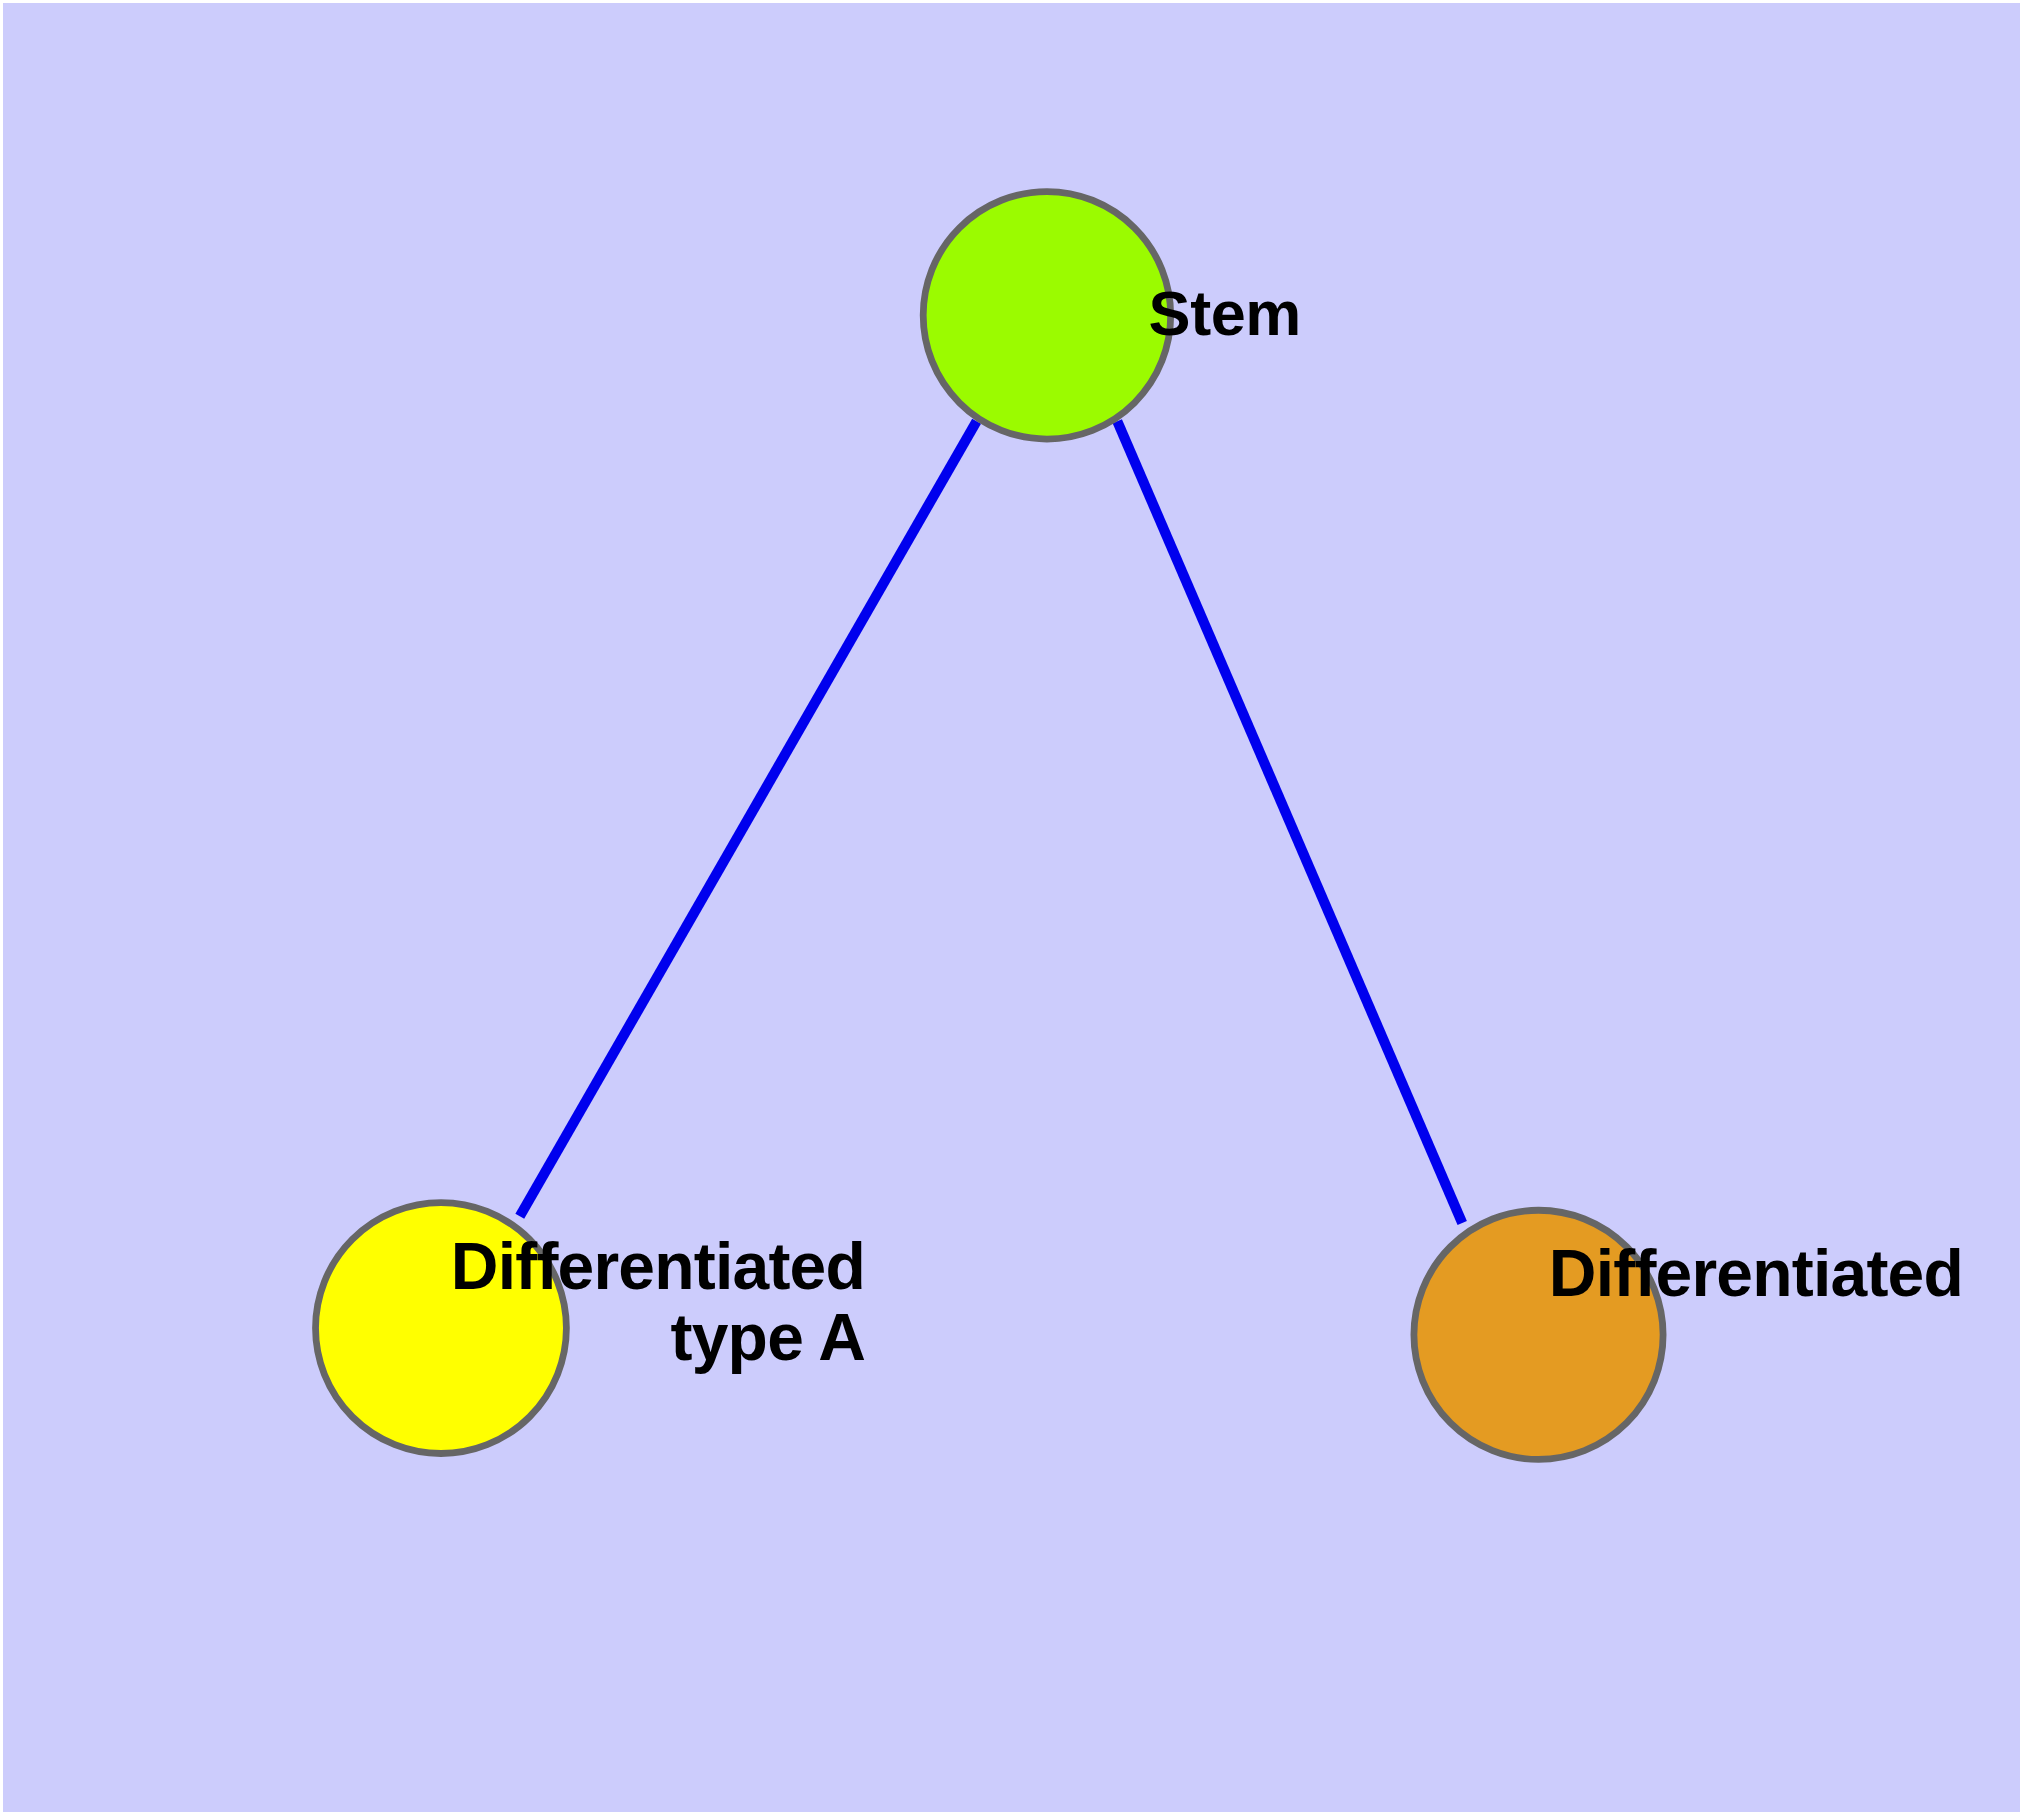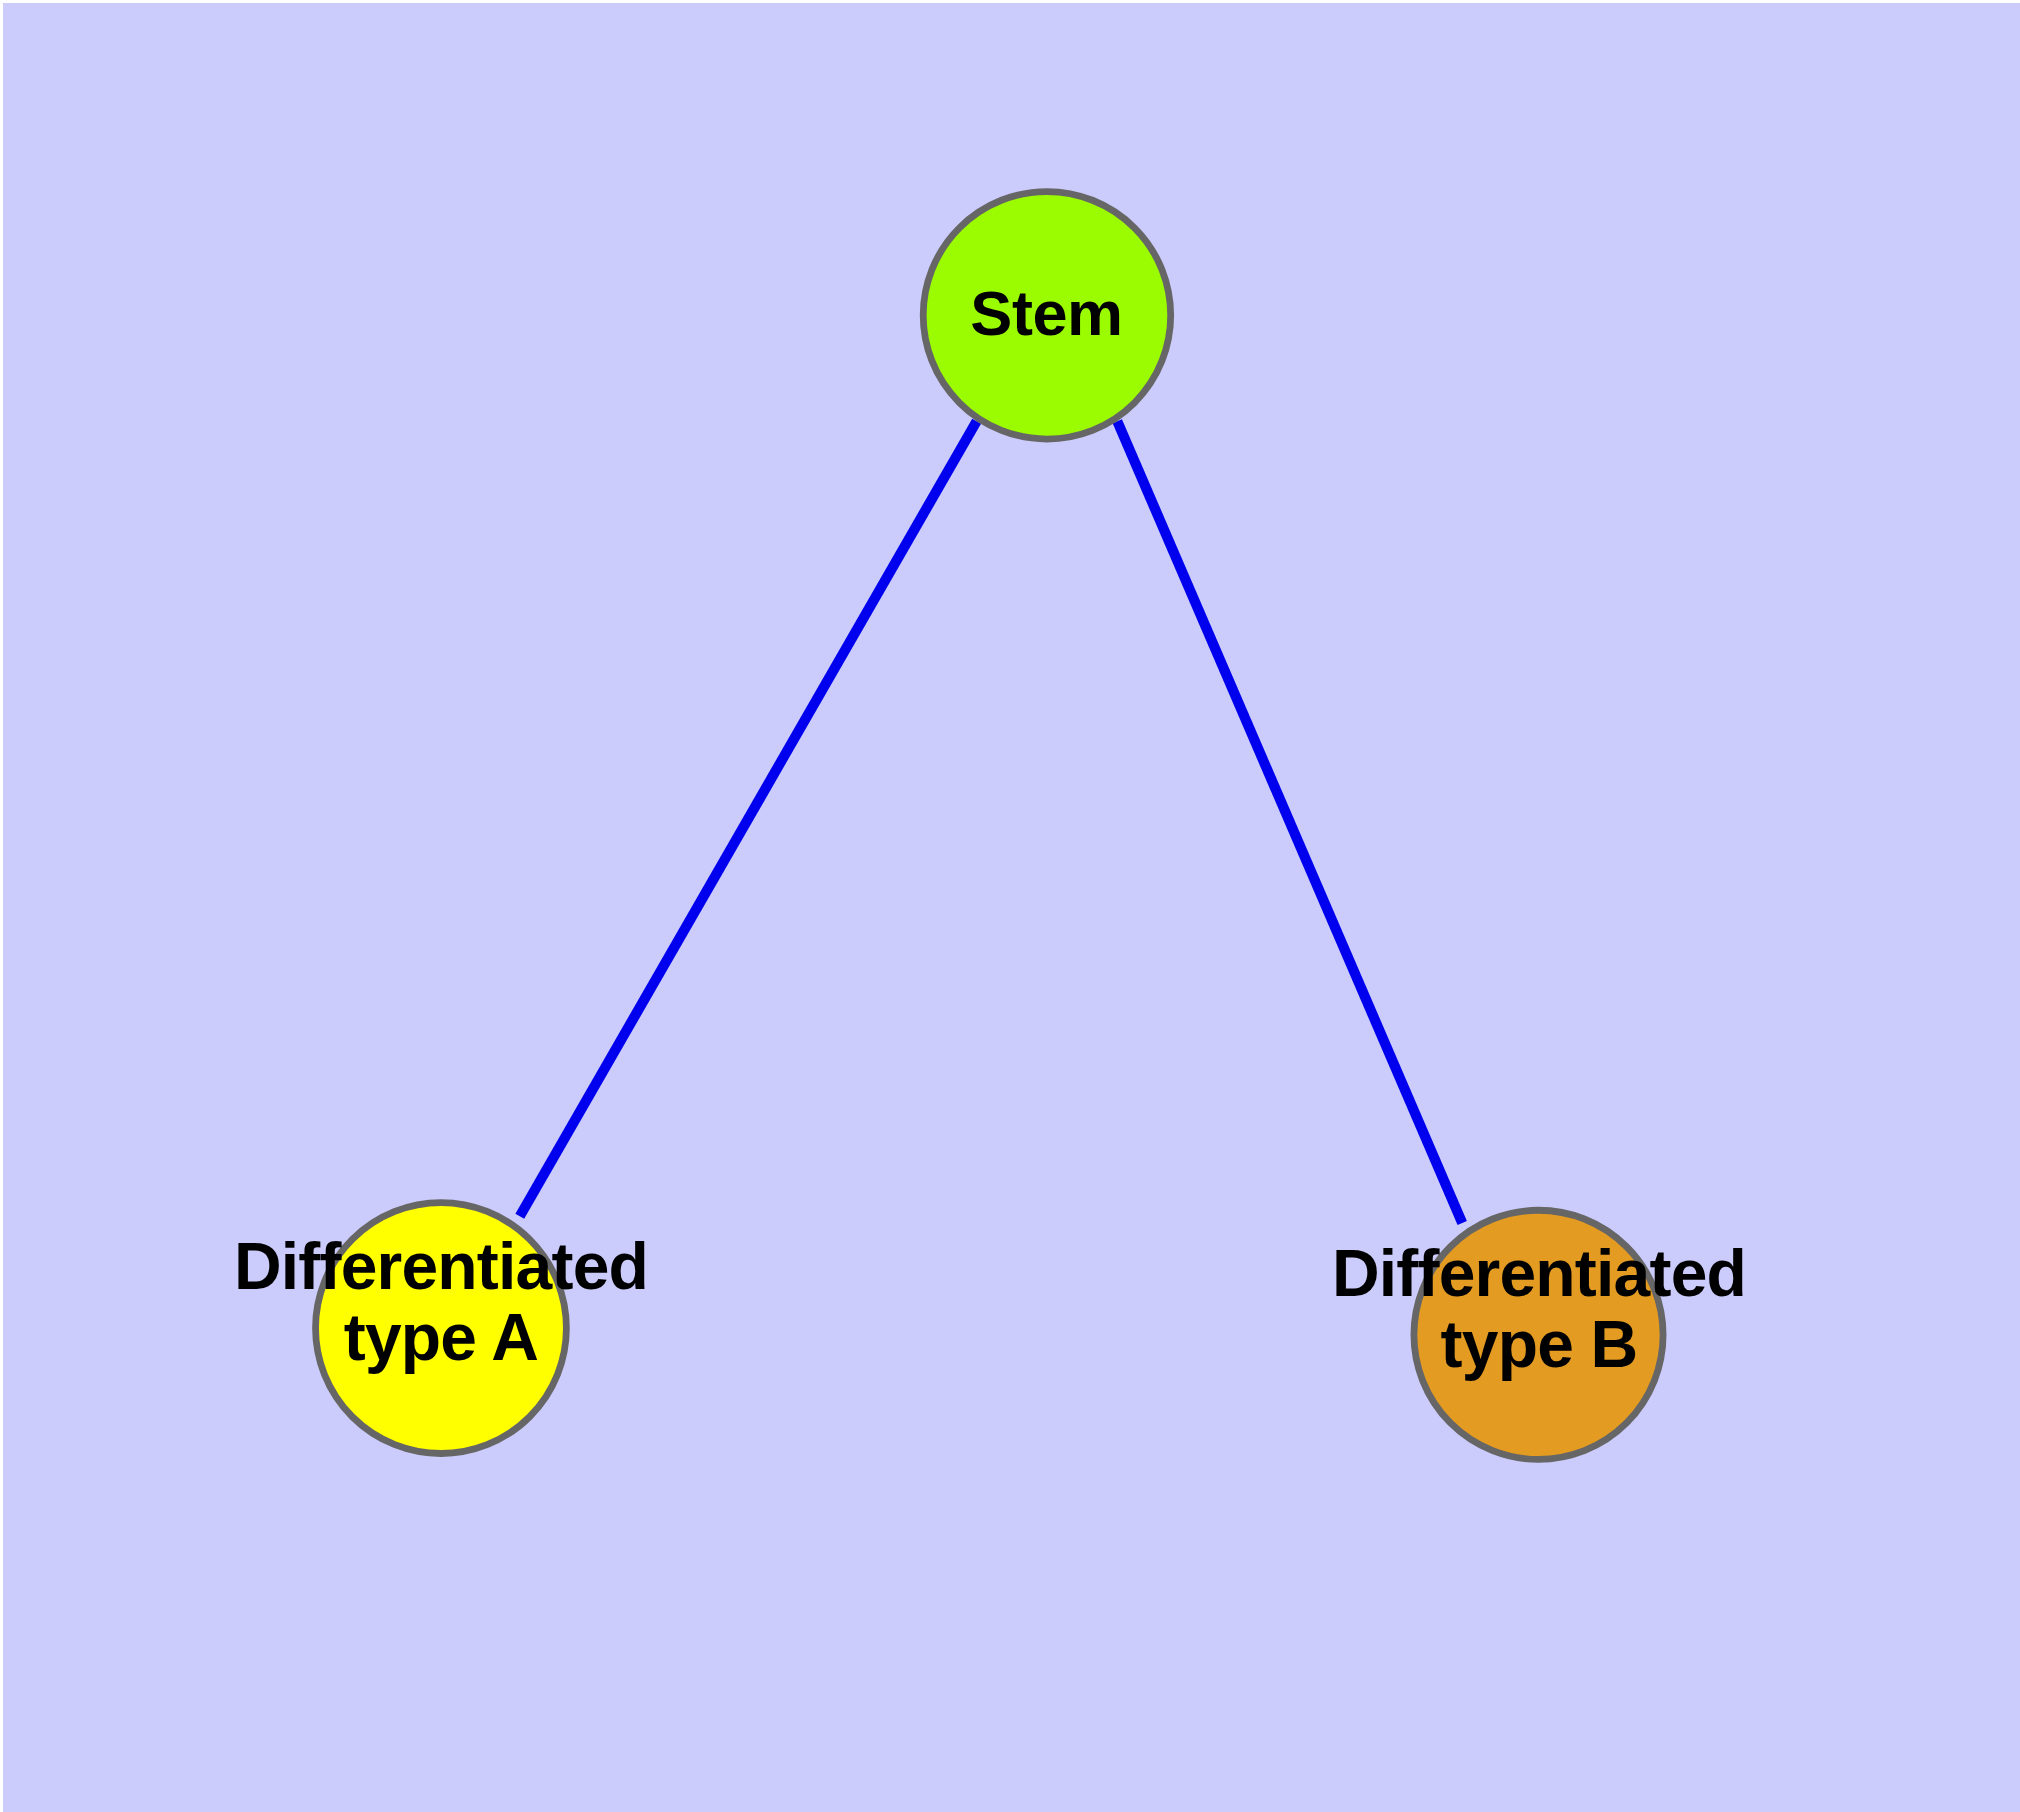--- a/index.html
+++ b/index.html
@@ -40,21 +40,21 @@
     top: 0;
     width: 2021px;
     height: 1812px;
   }
 
   .node-label {
     position: absolute;
     color: #000000;
     font-family: "Liberation Sans", sans-serif;
     font-weight: bold;
-    text-align: center;
+    text-align: right;
     line-height: 1.07;
     white-space: pre;
     pointer-events: none;
     -webkit-font-smoothing: antialiased;
   }
 
   .label-stem {
     font-size: 63px;
     letter-spacing: -0.4px;
   }
@@ -82,16 +82,16 @@
       <circle cx="1235" cy="372" r="146" fill="#9bfb00" stroke="#666666" stroke-width="8"></circle>
       <circle cx="520" cy="1567" r="148" fill="#ffff00" stroke="#666666" stroke-width="8"></circle>
       <circle cx="1815" cy="1575" r="147" fill="#e49b22" stroke="#666666" stroke-width="8"></circle>
     </g>
   </svg>
 
   <div class="node-label label-stem" style="left: 792px; top: 280px; width: 509px; color: rgb(0, 0, 0);">Stem</div>
 
   <div class="node-label label-diff" style="left: 17px; top: 1231px; width: 848px; color: rgb(0, 0, 0);"><span>Differentiated</span><br><span>type A</span></div>
 
-  <div class="node-label label-diff" style="left: 1115px; top: 1238px; width: 848px; color: rgb(0, 0, 0);"><span>Differentiated</span><br><span>type B</span></div>
+  <div class="node-label label-diff" style="left: 1115px; top: 1238px; width: 848px; color: rgb(0, 0, 0);"><span>Differentiated</span><br></div>
 
 </div>
 
 
 </body></html>

